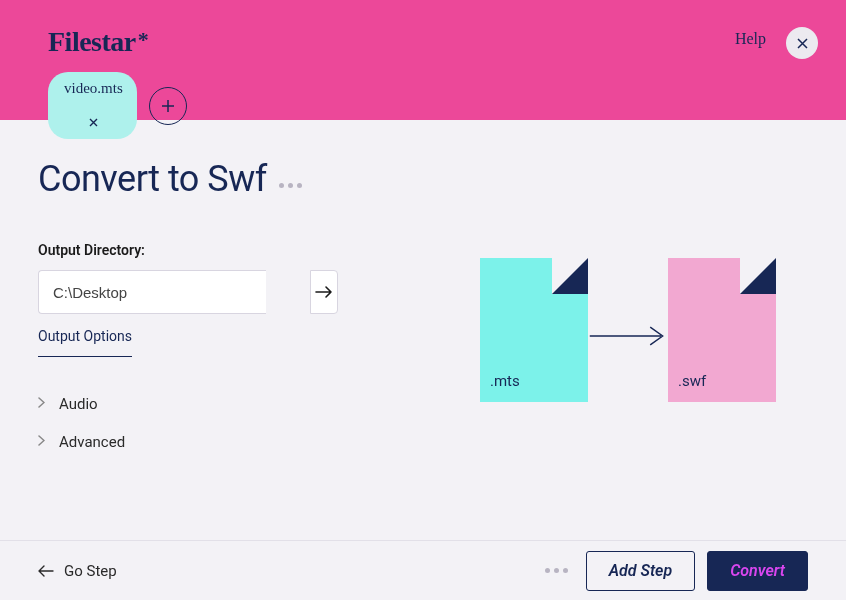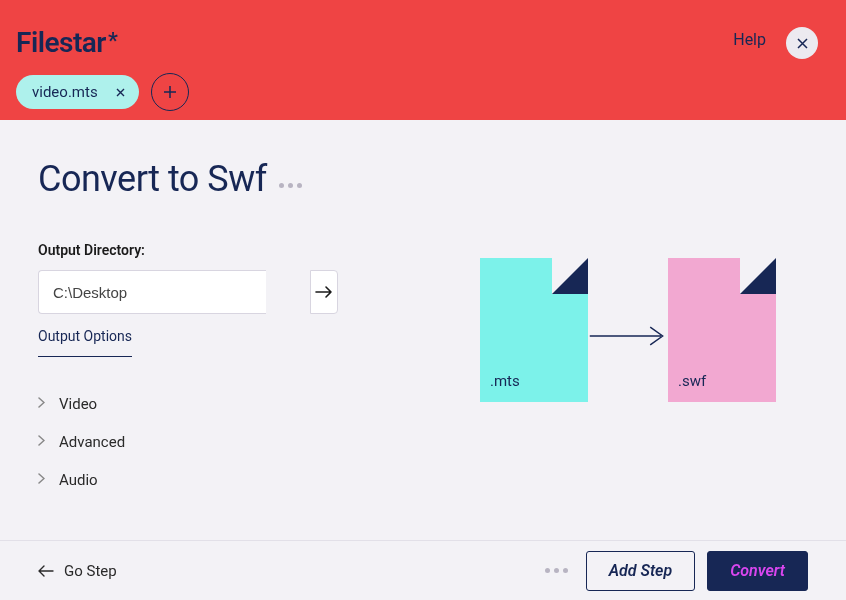--- a/index.html
+++ b/index.html
@@ -6,24 +6,25 @@
     body {
       font-family: -apple-system, BlinkMacSystemFont, "Segoe UI", Roboto, sans-serif;
       background: #fff;
       width: 846px;
       height: 600px;
       overflow: hidden;
       color: #1a1a4d;
       position: relative;
     }
     .header {
-      background: #ef4444;
+      background: #ec4899;
       height: 120px;
-      padding: 26px 36px 0 16px;
-      position: relative;
+      padding: 26px 36px 0 48px;
+      position: relative;
+      font-family: Liberation Serif, serif;
     }
     .logo {
       font-size: 28px;
       font-weight: 600;
       color: #172755;
       letter-spacing: -0.5px;
     }
     .logo-star {
       font-size: 22px;
       position: relative;
@@ -61,20 +62,21 @@
     }
     .chip {
       display: inline-flex;
       align-items: center;
       background: #aef1ec;
       border-radius: 20px;
       padding: 8px 14px 8px 16px;
       gap: 18px;
       font-size: 15px;
       color: #172755;
+      flex-direction: column;
     }
     .chip-x {
       font-size: 13px;
       cursor: pointer;
       color: #172755;
     }
     .add-chip {
       width: 38px;
       height: 38px;
       border-radius: 50%;
@@ -336,38 +338,30 @@
 
     <a class="output-options">Output Options</a>
 
     <div class="acc-list">
       <div class="acc-item">
         <span class="chev">
           <svg width="7" height="11" viewBox="0 0 7 11">
               <path d="M1 1 L6 5.5 L1 10" stroke="#888" stroke-width="1.5" fill="none" stroke-linecap="round"></path>
             </svg>
         </span>
-        <span>Video</span>
+        <span>Audio</span>
       </div>
       <div class="acc-item">
         <span class="chev">
           <svg width="7" height="11" viewBox="0 0 7 11">
               <path d="M1 1 L6 5.5 L1 10" stroke="#888" stroke-width="1.5" fill="none" stroke-linecap="round"></path>
             </svg>
         </span>
         <span>Advanced</span>
       </div>
-      <div class="acc-item">
-        <span class="chev">
-          <svg width="7" height="11" viewBox="0 0 7 11">
-              <path d="M1 1 L6 5.5 L1 10" stroke="#888" stroke-width="1.5" fill="none" stroke-linecap="round"></path>
-            </svg>
-        </span>
-        <span>Audio</span>
-      </div>
     </div>
   </div>
 
   <div class="right-col">
     <div class="illo">
       <div class="file-icon mts">
         <div class="body"></div>
         <div class="corner"></div>
         <div class="fold"></div>
         <div class="file-ext">.mts</div>

